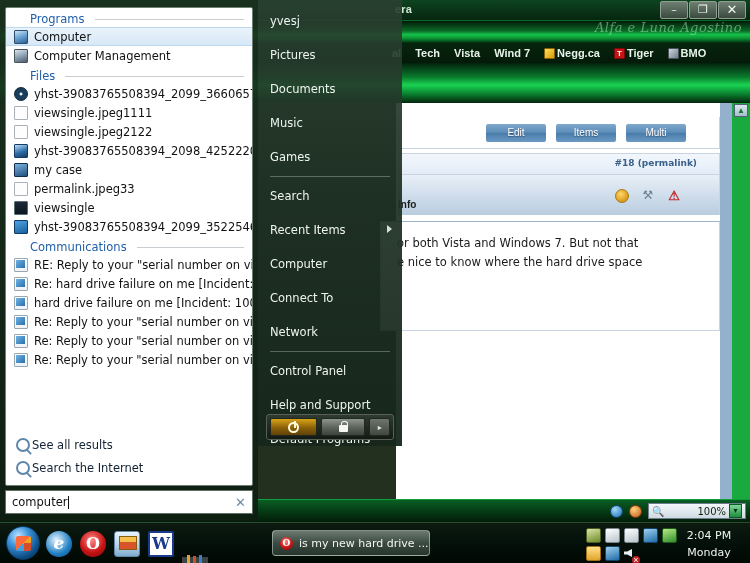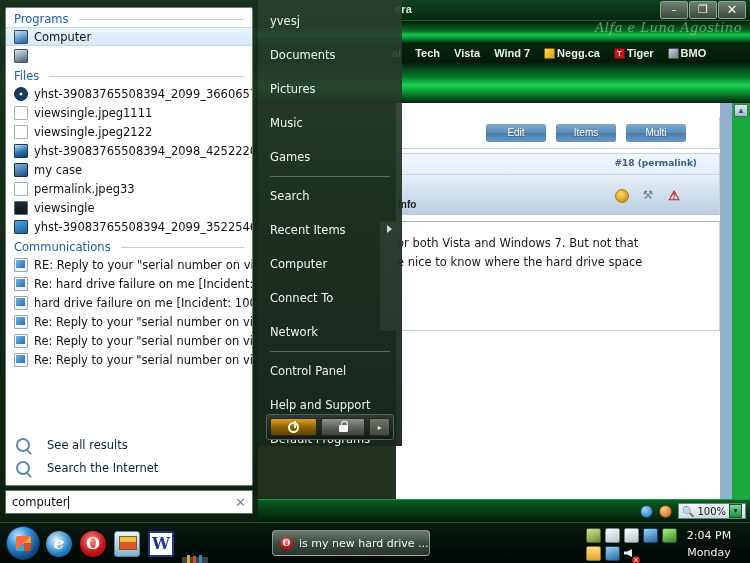--- a/index.html
+++ b/index.html
@@ -138,21 +138,21 @@
   }
   .status-right { position: absolute; right: 4px; top: 3px; display: flex; align-items: center; gap: 6px; }
   .st-ico { width: 13px; height: 13px; border-radius: 50%; }
   .st-ico.blue { background: radial-gradient(circle at 35% 30%, #9fd8ff, #1a6ea8); border:1px solid #0d4a74;}
   .st-ico.pal { background: radial-gradient(circle at 35% 30%, #ffd27a, #c05a1a); border:1px solid #8a3d10;}
   .zoom-box {
     display: flex; align-items: center; gap: 3px;
     background: linear-gradient(180deg,#f4f7fa,#cfd9e2);
     border: 1px solid #6d7d8b; height: 16px; padding: 0 3px;
   }
-  .zoom-box .zlabel { font-size: 10px; color: #102010; font-family: "DejaVu Sans", sans-serif;}
+  .zoom-box .zlabel { font-size: 10px; color: #102010; font-family: "DejaVu Sans", sans-serif; margin-left: 30px;}
   .zoom-mag { font-size: 10px; color:#174a7a; }
   .zoom-arrow {
     width: 13px; height: 14px; background: linear-gradient(180deg,#7fd89a,#1d8c3c);
     border: 1px solid #0d5a24; color: #06300f; font-size: 7px; text-align: center; line-height: 12px;
   }
 
   
   #startmenu {
     position: absolute; left: 0; top: 0; width: 402px; height: 521px;
     display: flex;
@@ -163,20 +163,21 @@
     padding: 6px 5px 0 5px;
   }
   .sm-results {
     position: absolute; left: 5px; top: 7px; width: 248px; height: 479px;
     background: #ffffff; border: 1px solid #6d7f72; border-radius: 2px;
     overflow: hidden;
   }
   .sec-head {
     display: flex; align-items: center; gap: 10px;
     padding: 4px 8px 1px 8px;
+    margin-left: 16px;
   }
   .sec-head .sec-label { color: #1f5fa8; font-size: 11.5px; white-space: nowrap;
                          font-family: "DejaVu Sans", sans-serif; }
   .sec-head .sec-rule { flex: 1; height: 1px; background: #c8cdd2; }
 
   .res-row {
     display: flex; align-items: center; gap: 6px;
     height: 19px; padding: 0 8px;
     font-size: 11.5px; color: #121212; white-space: nowrap; overflow: hidden;
     font-family: "DejaVu Sans", sans-serif;
@@ -199,21 +200,21 @@
     background: linear-gradient(180deg,#ffffff 0%,#eef2f6 100%);
     border:1px solid #9aa7b3; position: relative;
   }
   .ic-mail::after {
     content:""; position:absolute; left:1px; top:1px; width:9px; height:8px;
     background: linear-gradient(135deg,#6fb3e8,#2a6fa8);
   }
 
   .bottom-links { position: absolute; left: 0; bottom: 6px; width: 100%; }
   .blink-row {
-    display: flex; align-items: center; gap: 17px; height: 23px; padding: 0 10px;
+    display: flex; align-items: center; gap: 2px; height: 23px; padding: 0 10px;
     font-size: 11.5px; color: #123; font-family: "DejaVu Sans", sans-serif;
   }
   .mag-ico {
     width: 14px; height: 14px; border: 2px solid #5f86ad; border-radius: 50%;
     position: relative; flex: 0 0 14px;
   }
   .mag-ico::after {
     content:""; position:absolute; right:-4px; bottom:-3px; width:6px; height:2px;
     background:#5f86ad; transform: rotate(45deg);
   }
@@ -480,20 +481,21 @@
         <div class="sec-head">
           <span class="sec-label">Programs</span>
           <span class="sec-rule"></span>
         </div>
         <div class="res-row selected">
           <span class="ricon ic-monitor"></span>
           <span>Computer</span>
         </div>
         <div class="res-row">
           <span class="ricon ic-mgmt"></span>
+          <span>Computer Management</span>
         </div>
 
         <div class="sec-head">
           <span class="sec-label">Files</span>
           <span class="sec-rule"></span>
         </div>
         <div class="res-row">
           <span class="ricon ic-eye"></span>
           <span>yhst-39083765508394_2099_366065712</span>
         </div>
@@ -573,24 +575,24 @@
             <span class="caret"></span>
           </span>
         <span class="clear-x">✕</span>
       </div>
     </div>
 
     <div class="sm-right">
       <div class="sm-user">yvesj</div>
 
       <div class="sm-item">
+        <span>Pictures</span>
+      </div>
+      <div class="sm-item">
         <span>Documents</span>
-      </div>
-      <div class="sm-item">
-        <span>Pictures</span>
       </div>
       <div class="sm-item">
         <span>Music</span>
       </div>
       <div class="sm-item">
         <span>Games</span>
       </div>
       <div class="sm-sep"></div>
       <div class="sm-item">
         <span>Search</span>

